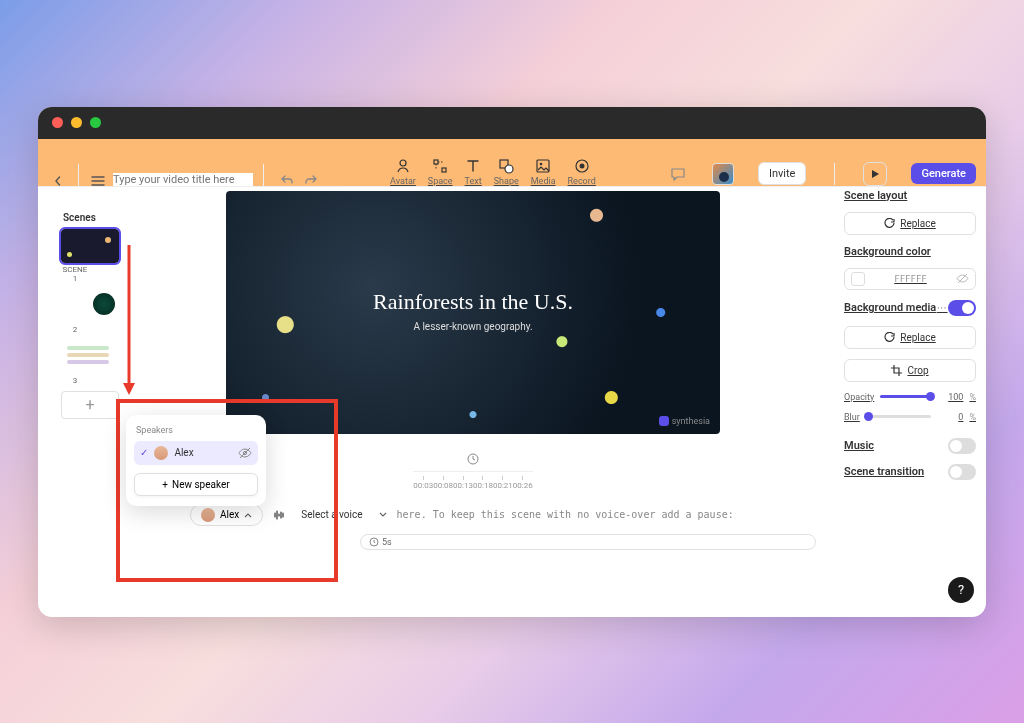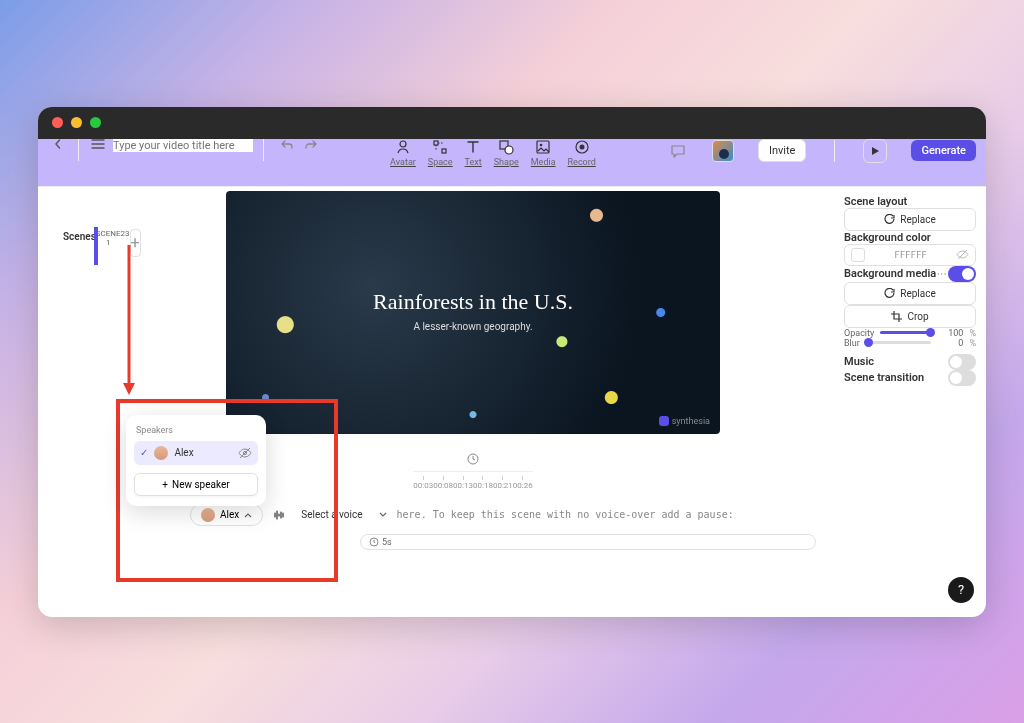--- a/index.html
+++ b/index.html
@@ -11,22 +11,22 @@
   .window {
     width: 948px; height: 510px; background: #fff; border-radius: 14px; overflow: hidden;
     box-shadow: 0 8px 36px rgba(0,0,0,.18);
     display: flex; flex-direction: column; position: relative;
   }
   .mac-bar { height: 32px; background: #2a2a2a; display: flex; align-items: center; padding: 0 14px; gap: 8px; }
   .dot { width: 11px; height: 11px; border-radius: 50%; }
   .dot.r { background: #ff5f57; } .dot.y { background: #febc2e; } .dot.g { background: #28c840; }
 
   .toolbar {
-    height: 48px; background: #c4b5fd; border-bottom: 1px solid #eee;
-    display: flex; align-items: flex-start; padding: 0 10px; gap: 6px; font-size: 10px; color: #444;
+    height: 48px; background: #fdba74; border-bottom: 1px solid #eee;
+    display: flex; align-items: flex-end; padding: 0 10px; gap: 6px; font-size: 10px; color: #444;
   }
   .tb-back { width: 20px; display:flex; align-items:center; justify-content:center; cursor:pointer; }
   .divider { width:1px; height:22px; background:#eee; margin:0 4px; }
   .icon-menu { width:18px; display:flex; align-items:center; justify-content:center; cursor:pointer; }
   .title-input { font-size: 11px; color:#888; border:none; outline:none; width:140px; }
   .undo-redo { display:flex; gap:10px; color:#888; margin-left:6px; }
   .undo-redo span { cursor:pointer; }
   .tool-center { flex:1; display:flex; justify-content:center; gap:12px;text-decoration:underline; }
   .tool-item { display:flex; flex-direction:column; align-items:center; gap:2px; cursor:pointer; color:#333; }
   .tool-item .ic { width:16px; height:16px; display:flex; align-items:center; justify-content:center; }
@@ -34,21 +34,21 @@
   .tb-right { display:flex; align-items:center; gap:24px; }
   .btn { border-radius:6px; padding:4px 10px; font-size:11px; cursor:pointer; display:flex; align-items:center; gap:4px; }
   .btn.invite { background:#fff; border:1px solid #e0e0e0; color:#333; }
   .btn.generate { background:#5b4ee8; color:#fff; border:none; font-weight:500; }
   .avatar-sm { width:22px; height:22px; border-radius:4px; background:linear-gradient(135deg,#e08a4a,#3a8cc8); border:1px solid #ddd; position:relative; }
   .avatar-sm::after{content:"";position:absolute;bottom:2px;left:6px;width:10px;height:10px;border-radius:50%;background:#1b2f4a;}
   .play-sq { width:24px; height:24px; border:1px solid #e0e0e0; border-radius:6px; display:flex;align-items:center;justify-content:center; cursor:pointer;}
   .comment-ic { width:20px;height:20px;display:flex;align-items:center;justify-content:center;color:#888;cursor:pointer;}
 
   .content { flex:1; display:flex; min-height:0; }
-  .left-panel { width:74px; padding:23px; display:flex; flex-direction:row; gap:0;margin-top:19px; }
+  .left-panel { width:74px; padding:23px; display:flex; flex-direction:column; gap:0; }
   .left-panel .hd { font-size:10px; font-weight:600; color:#333; padding:2px 0 6px 2px; }
   .thumb { width:58px; height:34px; border-radius:4px; background:#f0f0f0; margin:0 auto 2px; cursor:pointer; position:relative; overflow:hidden;}
   .thumb.sel { outline:2px solid #5b4ee8; background:#1a1a2e;}
   .thumb.sel::after{content:"";position:absolute;top:8px;right:8px;width:6px;height:6px;border-radius:50%;background:#eab676;}
   .thumb.sel::before{content:"";position:absolute;bottom:6px;left:6px;width:5px;height:5px;border-radius:50%;background:#e0e06a;}
   .thumb.t2 { background:#fff; }
   .thumb.t2::after{content:"";position:absolute;right:4px;top:4px;width:22px;height:22px;border-radius:50%;background:radial-gradient(circle,#0a4a3a,#05281e);}
   .thumb.t3 { background:#fff; }
   .thumb.t3::before{content:"";position:absolute;left:6px;top:6px;width:42px;height:4px;background:#c9e8c9;border-radius:2px;box-shadow:0 7px 0 #e8d8b8,0 14px 0 #d8c8e8;}
   .tlabel { font-size:8px; color:#666; text-align:center; margin-bottom:6px; }
@@ -80,21 +80,21 @@
   .tick::before{content:"";width:1px;height:4px;background:#ccc;}
 
   .script-row { margin-top:14px; padding:0 18px; display:flex; align-items:center; gap:10px; font-size:10px;}
   .pill { border:1px solid #e0e0e0; border-radius:14px; padding:3px 10px; display:flex; align-items:center; gap:5px; cursor:pointer; background:#fff;}
   .pill .avtr { width:14px;height:14px;border-radius:50%;background:linear-gradient(#e8b898,#d89878);}
   .voice-btn { display:flex; align-items:center; gap:16px; font-size:10px; color:#333; cursor:pointer;}
   .script-text { font-family: ui-monospace, Menlo, monospace; font-size:10px; color:#888;}
   .dur { border:1px solid #e0e0e0; border-radius:12px; padding:2px 8px; font-size:9px; color:#666; display:flex;align-items:center;gap:3px;}
   .dur-row { margin-top:8px; padding:0 18px 0 248px;}
 
-  .right-panel { width:152px; padding:8px 10px; font-size:10px; color:#333; display:flex; flex-direction:column; gap:0;}
+  .right-panel { width:152px; padding:2px 10px; font-size:10px; color:#333; display:flex; flex-direction:column; gap:10px;text-decoration:underline;}
   .rp-hd { font-weight:600; font-size:11px; }
   .rp-btn { border:1px solid #e0e0e0; border-radius:6px; padding:5px 0; text-align:center; cursor:pointer; display:flex;align-items:center;justify-content:center;gap:5px; font-size:10px;}
   .color-row { display:flex; align-items:center; border:1px solid #e0e0e0; border-radius:6px; padding:3px 6px; justify-content:space-between;}
   .color-sw { width:14px;height:14px;border:1px solid #ddd;border-radius:3px;background:#fff;}
   .color-val { font-size:9px; color:#999; font-family:monospace; flex:1; text-align:center;}
   .row-flex { display:flex; align-items:center; justify-content:space-between;}
   .toggle { width:28px;height:16px;border-radius:8px;background:#5b4ee8;position:relative;cursor:pointer;}
   .toggle::after{content:"";position:absolute;right:2px;top:2px;width:12px;height:12px;border-radius:50%;background:#fff;}
   .toggle.off { background:#ddd;} .toggle.off::after{left:2px;right:auto;}
   .slider-row { display:flex; align-items:center; gap:6px; font-size:9px; color:#666;}

